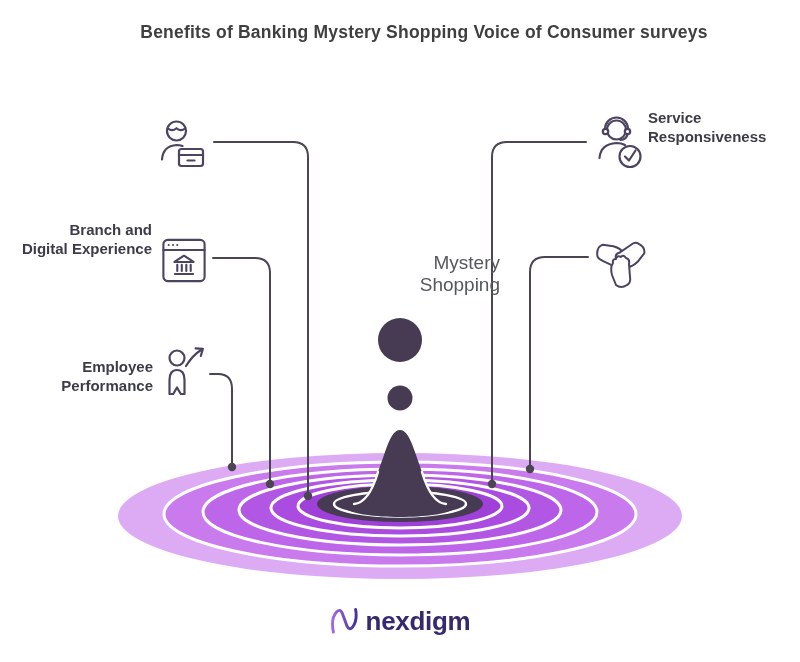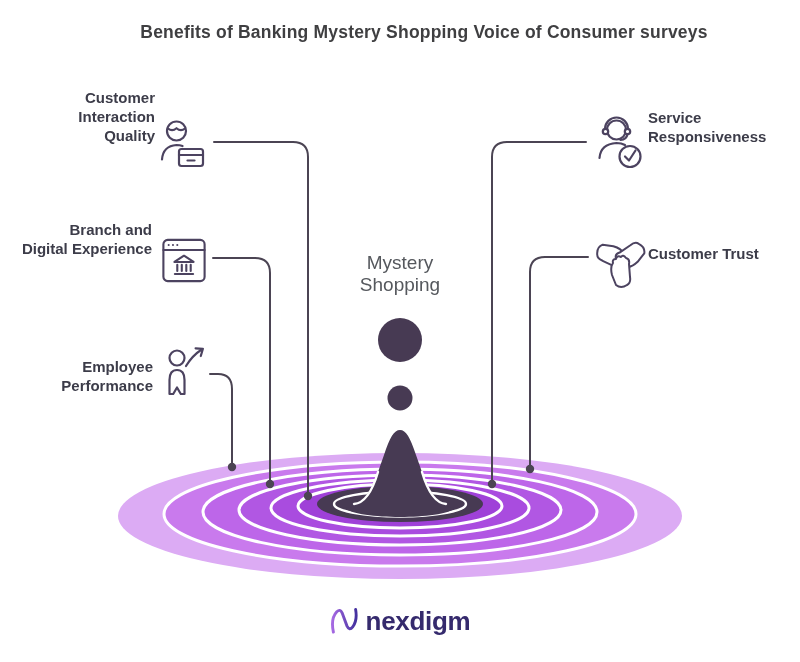--- a/index.html
+++ b/index.html
@@ -21,21 +21,21 @@
   .lbl-ep {top:357px;left:40px;width:113px;text-align:right;}
   .lbl-sr {top:108px;left:648px;width:150px;text-align:left;}
   .lbl-ct {top:244px;left:648px;width:150px;text-align:left;}
   .icon{position:absolute;}
   .icn-ciq{top:117px;left:159px;}
   .icn-bde{top:237px;left:161px;}
   .icn-ep {top:341px;left:157px;}
   .icn-sr {top:113px;left:592px;}
   .icn-ct {top:232px;left:594px;}
   .center-label{
-    position:absolute;top:252px;left:300px;width:200px;text-align:center;
+    position:absolute;top:252px;left:300px;width:200px;text-align:right;
     font-size:19px;color:#55585d;line-height:22px;white-space:pre-line;
   }
   .logo{
     position:absolute;top:606px;left:0;width:800px;
     display:flex;align-items:center;justify-content:center;gap:7px;
   }
   .logo-text{
     font-size:26px;font-weight:bold;color:#352a6d;letter-spacing:-.3px;
   }
   svg{display:block;}
@@ -83,30 +83,26 @@
     </g>
     <g fill="#4b4453">
       <circle cx="308" cy="496" r="4.2"></circle>
       <circle cx="270" cy="484" r="4.2"></circle>
       <circle cx="232" cy="467" r="4.2"></circle>
       <circle cx="492" cy="484" r="4.2"></circle>
       <circle cx="530" cy="469" r="4.2"></circle>
     </g>
   </svg>
 
-  <div class="benefit-label lbl-ciq">Customer
-Interaction
-Quality</div>
   <div class="benefit-label lbl-bde">Branch and
 Digital Experience</div>
   <div class="benefit-label lbl-ep">Employee
 Performance</div>
   <div class="benefit-label lbl-sr">Service
 Responsiveness</div>
-  <div class="benefit-label lbl-ct">Customer Trust</div>
 
   <div class="icon icn-ciq">
     <svg width="46" height="52" viewBox="0 0 46 52" fill="none" stroke="#4c4360" stroke-width="2.2" stroke-linecap="round" stroke-linejoin="round">
       <circle cx="17.5" cy="14" r="9.5"></circle>
       <path d="M 9,11.5 Q 13.2,15 17.5,11.2 Q 21.8,15 26,11.5"></path>
       <path d="M 3,42.5 Q 4,29 17.5,28 Q 21,28 23.5,29"></path>
       <rect x="20" y="32" width="24" height="17" rx="2.5" fill="#ffffff"></rect>
       <path d="M 20,38 H 44"></path>
       <path d="M 28.5,43.5 H 35.5"></path>
     </svg>

